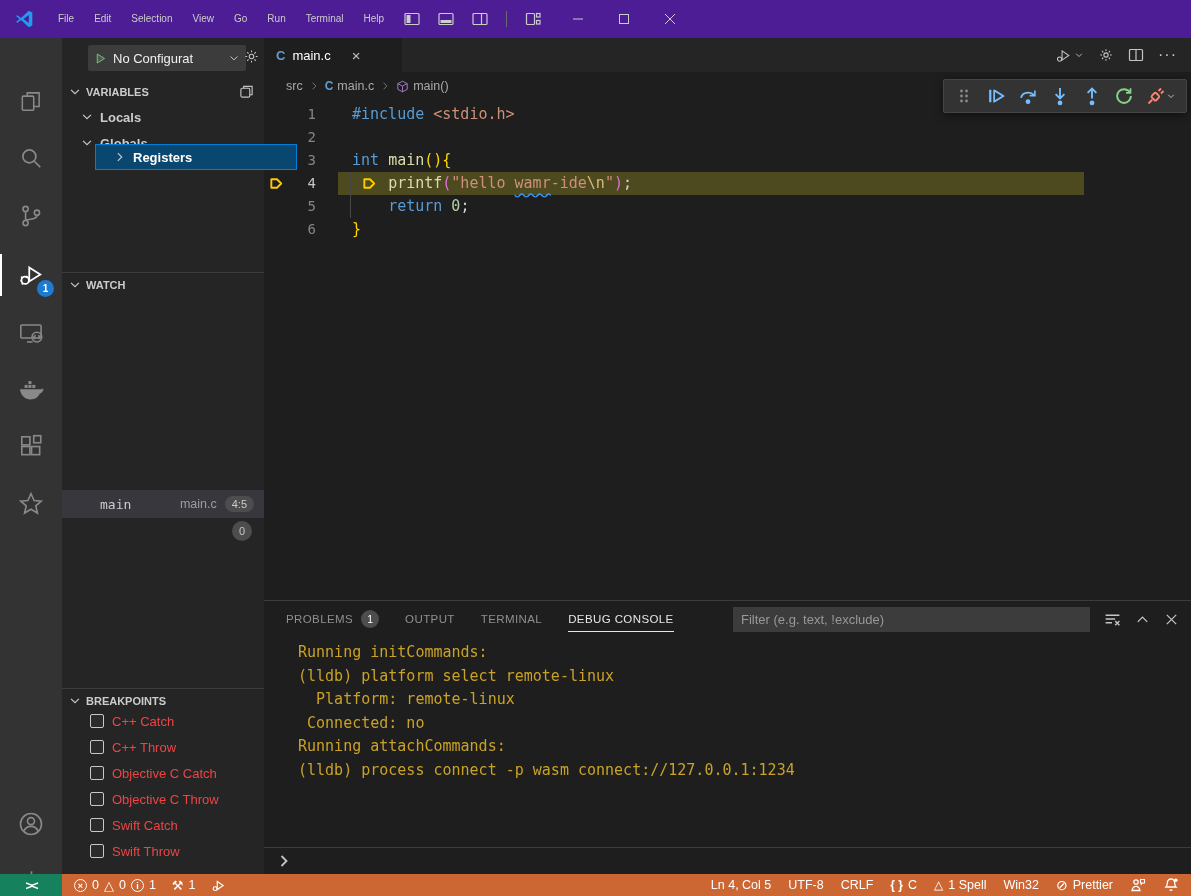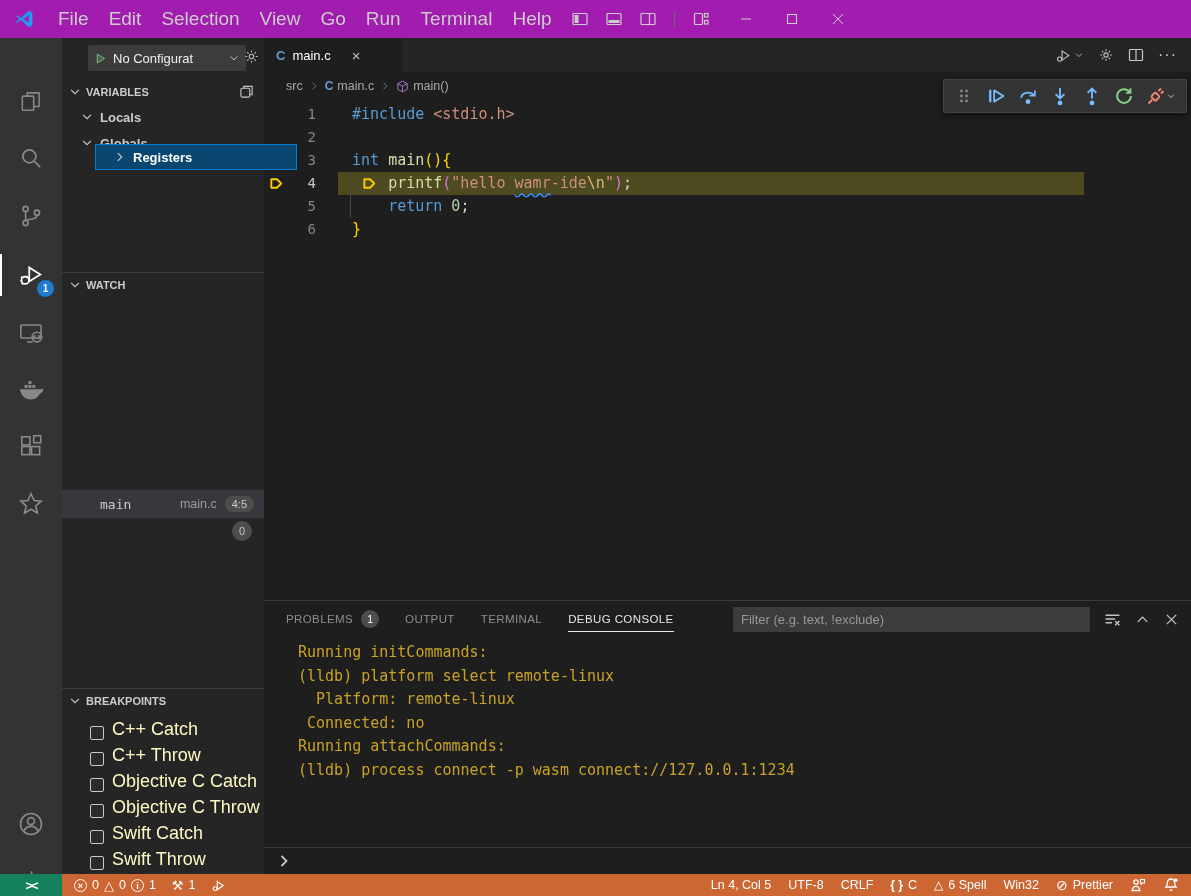--- a/index.html
+++ b/index.html
@@ -1,22 +1,22 @@
 <!DOCTYPE html>
 <html><head>
 <meta charset="utf-8">
 <style>
   * { margin:0; padding:0; box-sizing:border-box; }
   html,body { width:1191px; height:896px; overflow:hidden; background:#1e1e1e;
     font-family:"Liberation Sans", sans-serif; -webkit-font-smoothing:antialiased; }
   .app { position:relative; width:1191px; height:896px; }
 
   
-  .titlebar { position:absolute; left:0; top:0; width:100%; height:38px; background:#a21caf;
-    display:flex; align-items:center; color:#cccccc; font-size:19px; z-index:30; }
+  .titlebar { position:absolute; left:0; top:0; width:100%; height:38px; background:#4c1d95;
+    display:flex; align-items:center; color:#cccccc; font-size:10px; z-index:30; }
   .vscode-logo { width:48px; display:flex; justify-content:center; }
   .menubar { display:flex; }
   .menu-item { padding:0 10px; height:38px; line-height:38px; cursor:default; }
   .win-title { flex:1; text-align:center; white-space:nowrap; overflow:hidden; color:#cccccc; }
   .tb-icons { display:flex; align-items:center; gap:18px; margin:0 14px 0 10px; color:#cccccc; }
   .tb-sep { width:1px; height:16px; background:#6a6a6a; }
   .win-controls { display:flex; }
   .win-btn { width:46px; height:38px; display:flex; align-items:center; justify-content:center; color:#cccccc; }
 
   
@@ -42,21 +42,21 @@
   .sb-row .tw { margin:0 6px 0 18px; display:flex; color:#c5c5c5; }
   .sb-row.selected { background:#094771; outline:1px solid #007fd4; outline-offset:-1px; color:#ffffff; }
   .hdr-desc { margin-left:14px; font-size:10px; font-weight:bold; color:#cccccc; }
   .hdr-action { position:absolute; right:10px; top:46px; color:#c5c5c5; }
   .cs-row { position:absolute; left:0; width:100%; height:28px; background:#37373d; display:flex; align-items:center; }
   .cs-name { font-family:"DejaVu Sans Mono", monospace; font-size:13px; color:#cccccc; margin-left:38px; }
   .cs-file { margin-left:auto; font-size:12.5px; color:#9d9d9d; }
   .cs-pill { margin:0 10px 0 8px; background:#4d4d4d; color:#cccccc; font-size:11px; border-radius:9px; padding:2px 7px; }
   .cs-badge { position:absolute; right:12px; width:20px; height:20px; border-radius:50%; background:#4d4d4d;
     color:#c5c5c5; font-size:11px; line-height:20px; text-align:center; }
-  .bp-row { position:absolute; left:0; width:100%; height:26px; display:flex; align-items:flex-end; font-size:18px; color:#fef9c3; font-weight:normal; }
+  .bp-row { position:absolute; left:0; width:100%; height:26px; display:flex; align-items:flex-start; font-size:13px; color:#ef4444; font-weight:normal; }
   .cbx { width:14px; height:14px; border:1.5px solid #c8c8c8; background:#2b2b2b; border-radius:2px; margin:0 8px 0 28px; flex:none; }
 
   
   .editor { position:absolute; left:264px; top:38px; width:927px; height:562px; background:#1e1e1e; }
   .tabbar { position:absolute; left:0; top:0; width:100%; height:34px; background:#252526; display:flex; }
   .tab { height:34px; background:#1e1e1e; display:flex; align-items:center; padding:0 12px; gap:7px;
     color:#ffffff; font-size:13px; min-width:138px; }
   .tab-close { margin-left:14px; color:#c5c5c5; font-size:15px; line-height:1; }
   .editor-actions { margin-left:auto; display:flex; align-items:center; gap:14px; padding-right:14px; color:#c5c5c5; }
   .breadcrumbs { position:absolute; left:0; top:34px; width:100%; height:28px; display:flex; align-items:center;
@@ -577,21 +577,21 @@
         </span>
         <span class="sb-item">
           <span>CRLF</span>
         </span>
         <span class="sb-item">
           <span><span style="font-size:12px;font-weight:bold">{ }</span></span>
           <span>C</span>
         </span>
         <span class="sb-item">
           <span><span class="icon-sym" style="font-size:12px">△</span></span>
-          <span>6 Spell</span>
+          <span>1 Spell</span>
         </span>
         <span class="sb-item">
           <span>Win32</span>
         </span>
         <span class="sb-item">
           <span><span class="icon-sym" style="font-size:14px">⊘</span></span>
           <span>Prettier</span>
         </span>
         <span class="sb-item">
           <span>

